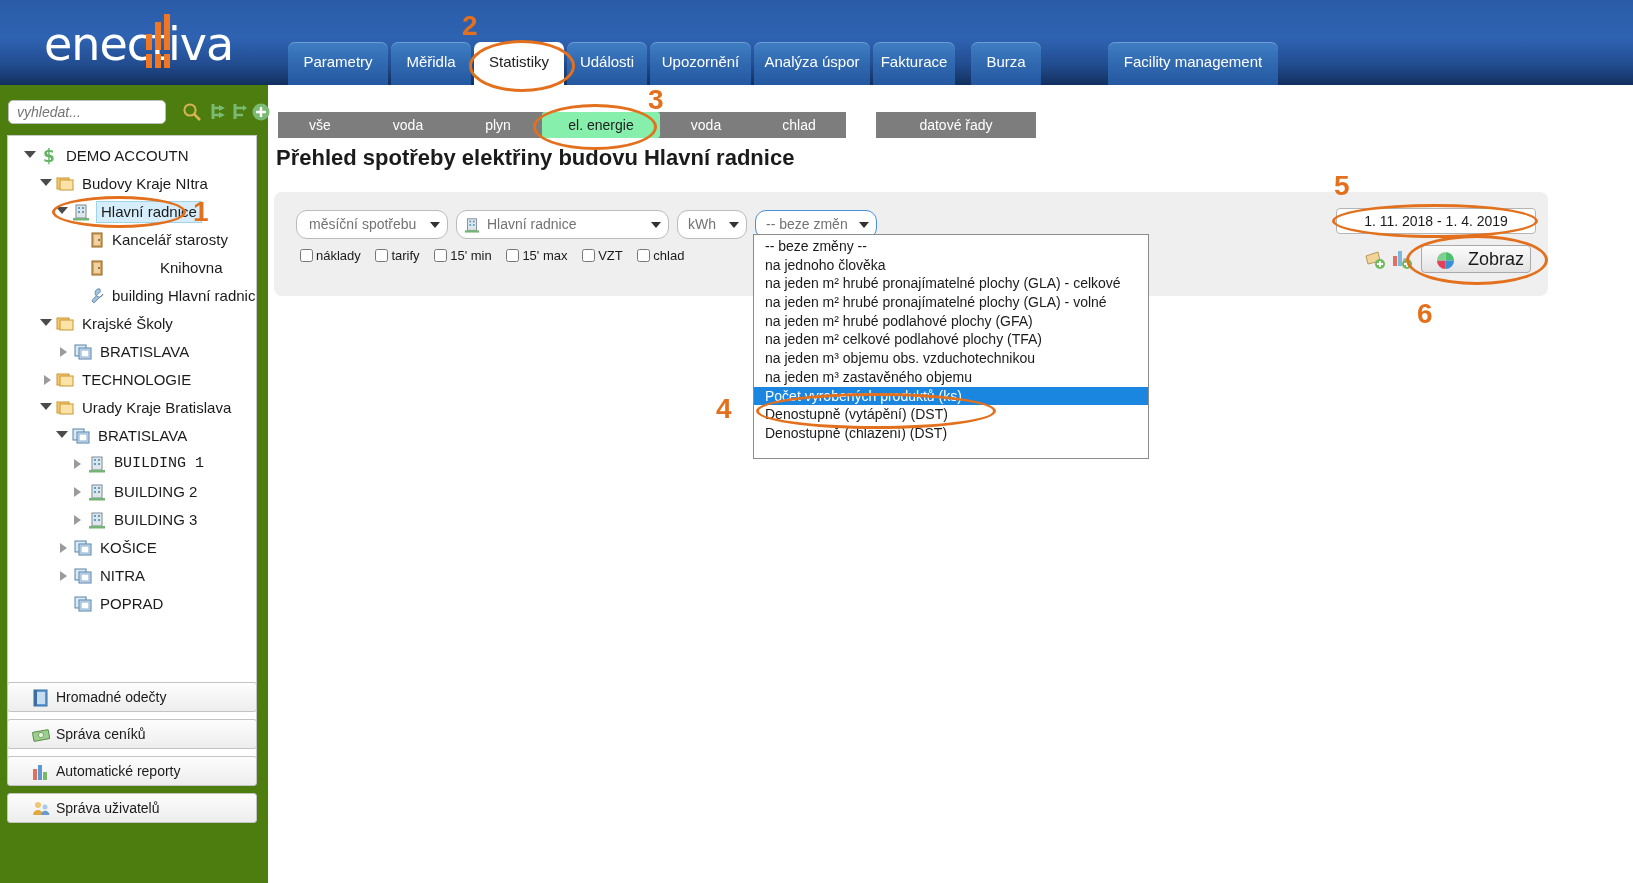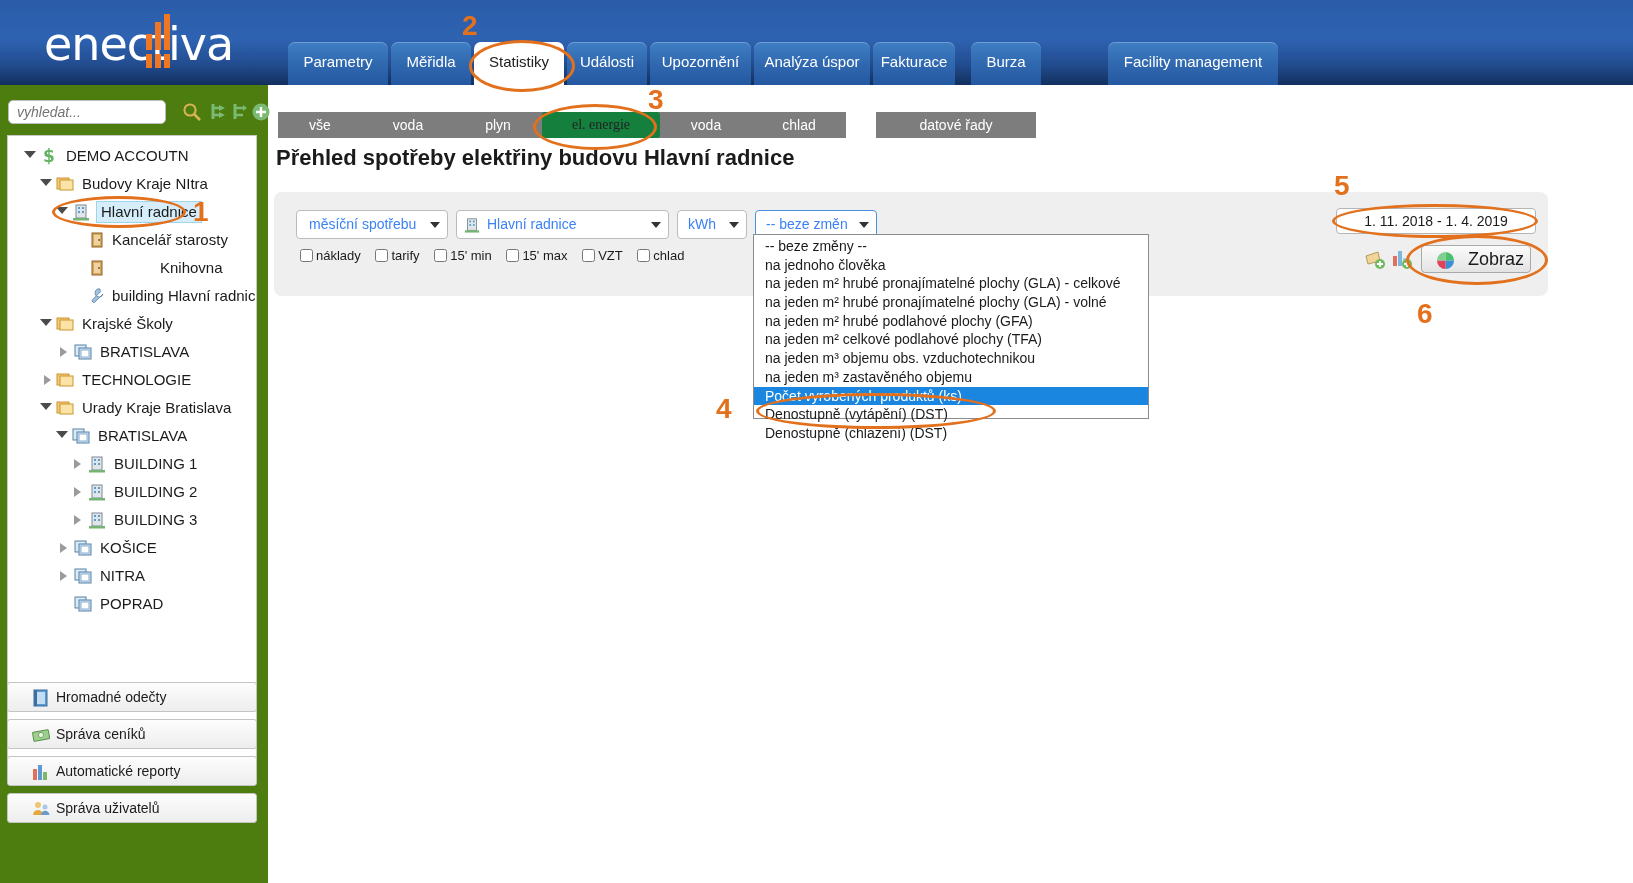--- a/index.html
+++ b/index.html
@@ -71,47 +71,47 @@
   .sidebtn .bi { position:absolute; left:24px; top:6px; width:18px; height:18px; }
   .sidebtn span.lbl { position:absolute; left:48px; }
 
   
   #subnav { position:absolute; left:278px; top:112px; height:26px; }
   .snseg { position:absolute; top:0; height:26px; background:#7d7d7d; }
   .snitem {
     position:absolute; top:0; height:26px; line-height:26px; color:#fff;
     font-size:14px; text-align:center; cursor:pointer;
   }
-  .snitem.active { background:#15803d; color:#222; border-radius:3px;font-family:Liberation Serif, serif; }
+  .snitem.active { background:#86efac; color:#222; border-radius:3px; }
 
   #pagetitle {
     position:absolute; left:276px; top:145px;
     font-size:22px; color:#1b1b1b; font-weight:700;
   }
 
   #panel {
     position:absolute; left:274px; top:192px; width:1274px; height:104px;
     background:#efefef; border-radius:8px;
   }
   .selbox {
-    position:absolute; background:#fff; border:1px solid #bcbcbc; border-radius:4px;
-    font-size:14px; color:#3b82f6; height:29px; line-height:27px;
+    position:absolute; background:#fff; border:1px solid #bcbcbc; border-radius:11px;
+    font-size:14px; color:#737373; height:29px; line-height:27px;
     cursor:pointer;
   }
   .selbox .caret {
     position:absolute; right:7px; top:11px; width:0;height:0;
     border-left:5px solid transparent;border-right:5px solid transparent;border-top:6px solid #333;
   }
   .cbrow { position:absolute; left:296px; top:246px; font-size:13px; color:#1b1b1b; }
   .cbrow label { margin-right:7px; cursor:pointer; white-space:nowrap; }
   .cbrow input { vertical-align:-2px; margin-right:3px; }
 
   
   #ddlist {
-    position:absolute; left:753px; top:234px; width:396px; height:185px;
+    position:absolute; left:753px; top:234px; width:396px; height:225px;
     background:#fff; border:1px solid #8c8c8c; z-index:40;
     font-size:14px; color:#1b1b1b; padding-top:2px;
   }
   #ddlist div { height:18.7px; line-height:18.7px; padding-left:11px; white-space:nowrap; cursor:pointer; }
   #ddlist div.hl { background:#1a86e0; color:#fff; }
 
   #daterange {
     position:absolute; left:1336px; top:208px; width:200px; height:26px;
     background:#fff; border:1px solid #b5b5b5; border-radius:4px;
     font-size:14px; color:#1b1b1b; text-align:center; line-height:24px; cursor:pointer;
@@ -310,21 +310,21 @@
     <div class="tnode">
       <span class="arw closed" style="left:66px;"></span>
       <svg class="ticon" style="left:80px;" viewBox="0 0 18 18">
         <rect x="4" y="2" width="10" height="13" fill="#dfe6ea" stroke="#7d8a93"></rect>
         <rect x="6" y="4" width="2" height="2" fill="#5b9ec9"></rect>
           <rect x="10" y="4" width="2" height="2" fill="#5b9ec9"></rect>
         <rect x="6" y="8" width="2" height="2" fill="#5b9ec9"></rect>
           <rect x="10" y="8" width="2" height="2" fill="#5b9ec9"></rect>
         <rect x="1" y="15" width="16" height="2.5" fill="#74b374"></rect>
       </svg>
-      <span class="tlabel" style="left:106px;">BUILDING 1</span>
+      <span class="tlabel" style="left:106px;font-family:Liberation Mono, monospace;">BUILDING 1</span>
     </div>
 
     <div class="tnode">
       <span class="arw closed" style="left:66px;"></span>
       <svg class="ticon" style="left:80px;" viewBox="0 0 18 18">
         <rect x="4" y="2" width="10" height="13" fill="#dfe6ea" stroke="#7d8a93"></rect>
         <rect x="6" y="4" width="2" height="2" fill="#5b9ec9"></rect>
           <rect x="10" y="4" width="2" height="2" fill="#5b9ec9"></rect>
         <rect x="6" y="8" width="2" height="2" fill="#5b9ec9"></rect>
           <rect x="10" y="8" width="2" height="2" fill="#5b9ec9"></rect>

